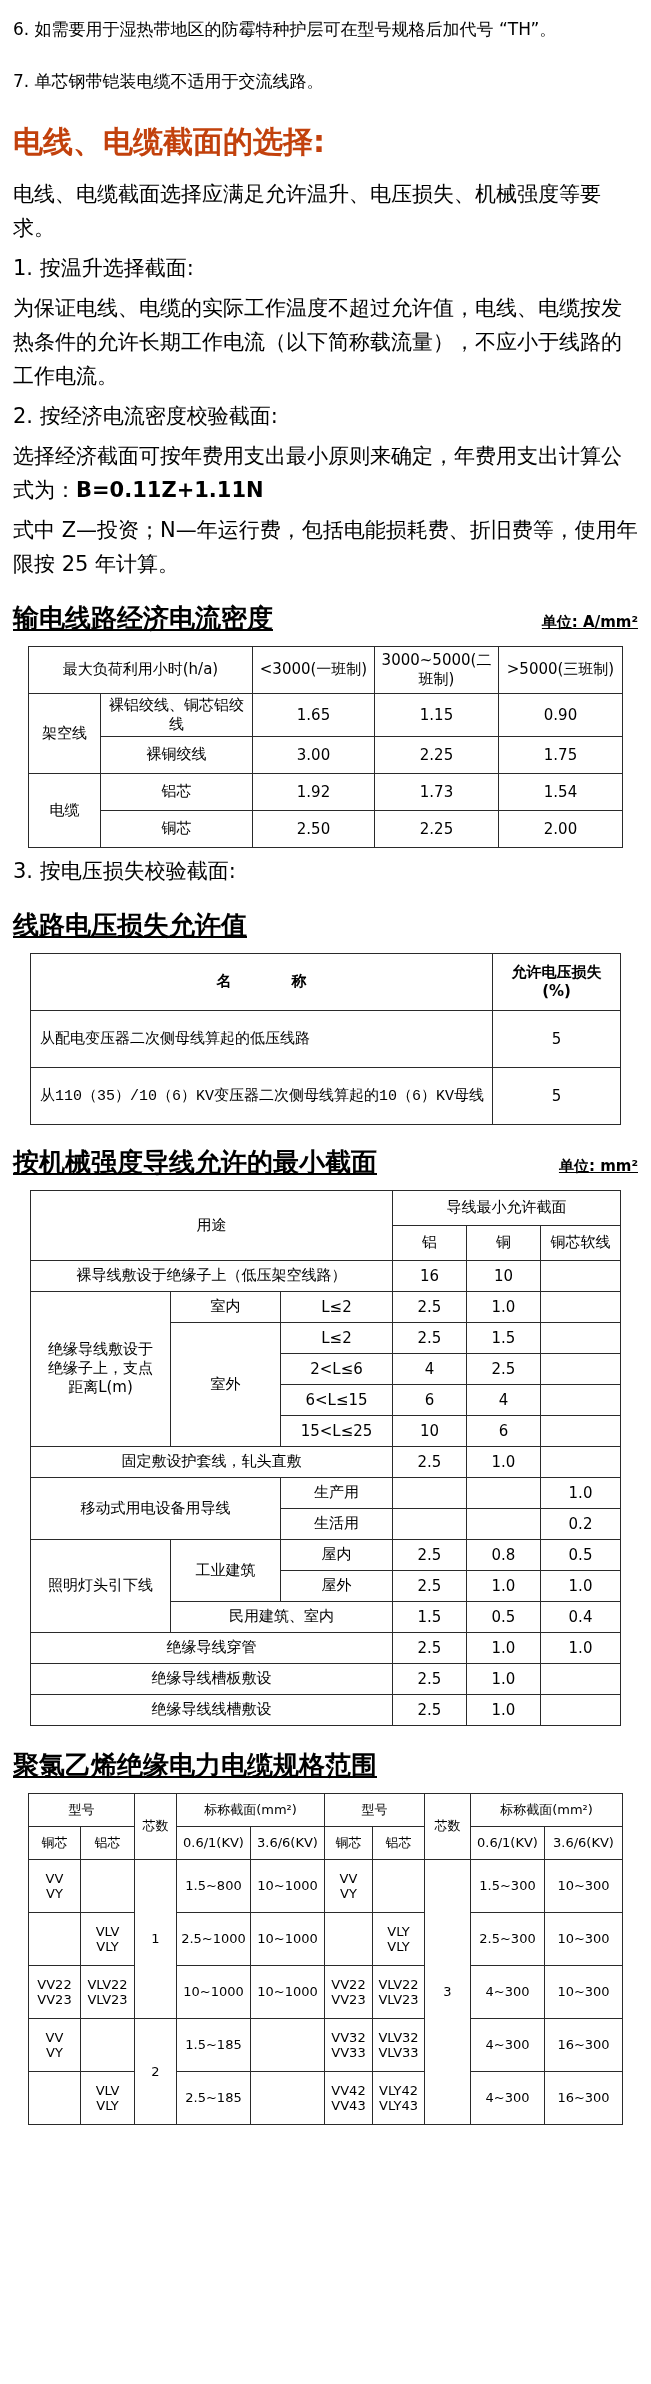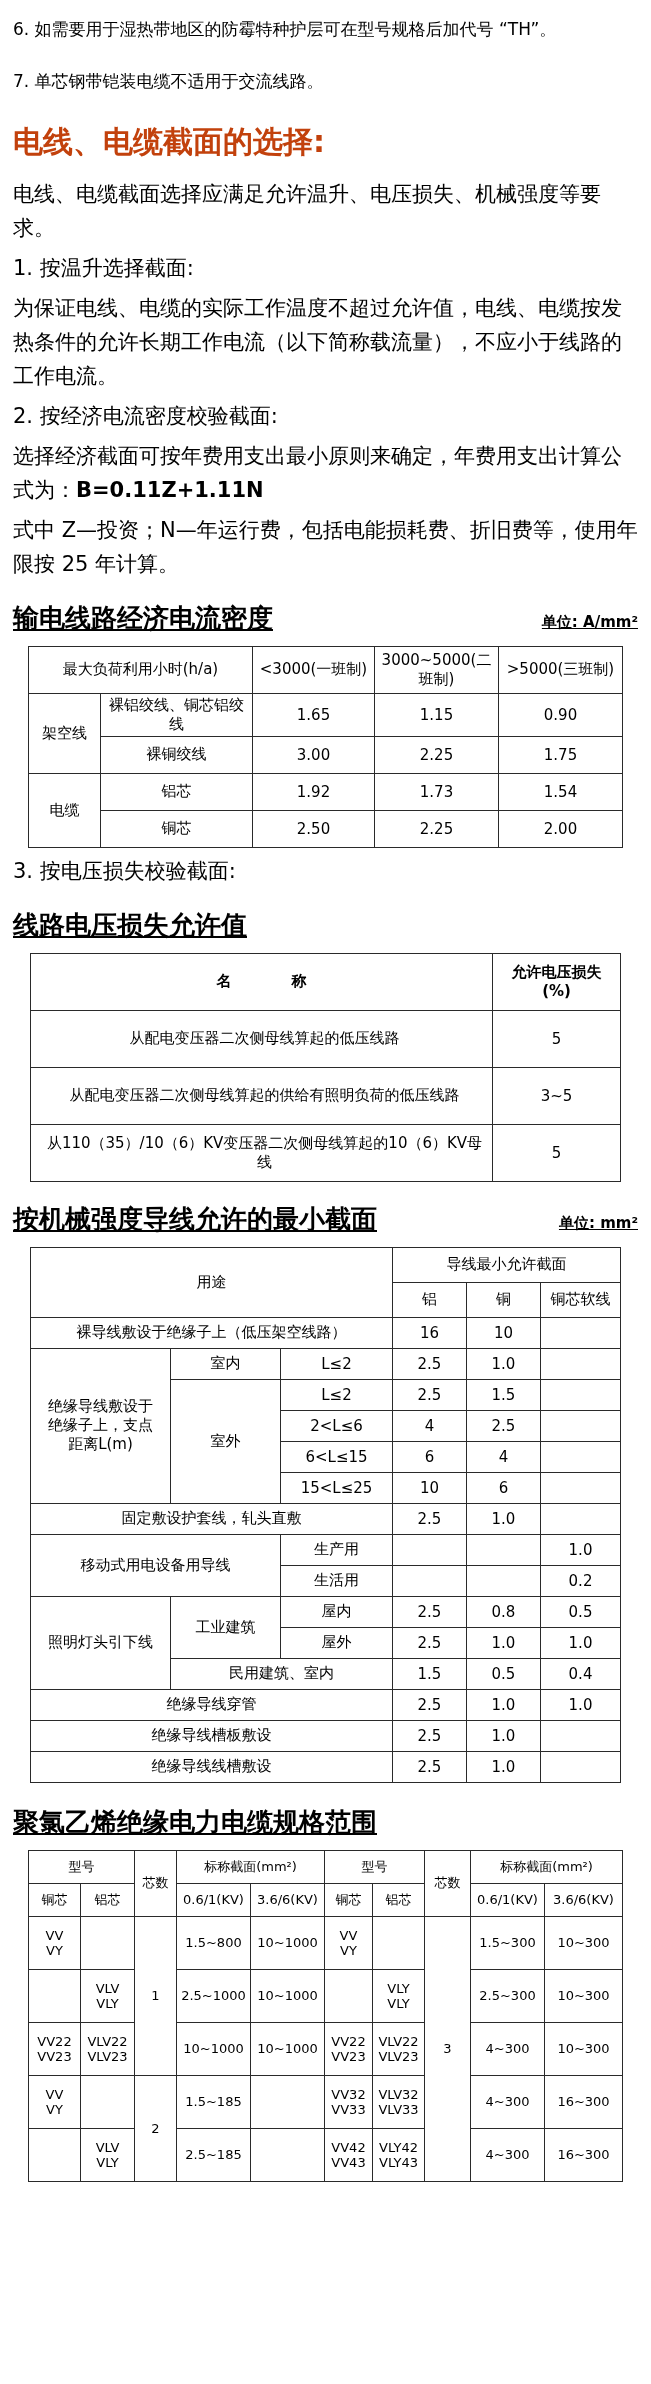--- a/index.html
+++ b/index.html
@@ -18,21 +18,21 @@
   .t-economic td{height:32px;}
   .t-voltage{width:590px;font-size:15px;}
   .t-voltage th{height:52px;font-weight:bold;}
   .t-voltage td{height:52px;}
   .t-mech{width:590px;font-size:15px;}
   .t-mech th{height:30px;}
   .t-mech td{height:26px;}
   .t-range{width:594px;font-size:13px;}
   .t-range th{height:28px;}
   .t-range td{height:48px;}
-  .cell-left{text-align:center;padding-left:9px;}
+  .cell-left{text-align:left;padding-left:9px;font-family:Liberation Mono, monospace;}
   .pre{white-space:pre-line;}
 </style>
 </head>
 <body>
 
 <div class="page">
 
   <p class="note">6. 如需要用于湿热带地区的防霉特种护层可在型号规格后加代号 “TH”。</p>
   <p class="note">7. 单芯钢带铠装电缆不适用于交流线路。</p>
 
@@ -108,24 +108,20 @@
     <tbody>
         <tr>
       <th>名　　　　称</th>
       <th>允许电压损失 (%)</th>
     </tr>
     <tr>
       <td class="cell-left">从配电变压器二次侧母线算起的低压线路</td>
       <td>5</td>
     </tr>
     <tr>
-      <td class="cell-left">从配电变压器二次侧母线算起的供给有照明负荷的低压线路</td>
-      <td>3~5</td>
-    </tr>
-    <tr>
       <td class="cell-left">从110（35）/10（6）KV变压器二次侧母线算起的10（6）KV母线</td>
       <td>5</td>
     </tr>
   </tbody>
     </table>
 
   <div class="table-title">
     <span>按机械强度导线允许的最小截面</span>
     <span class="unit">单位: mm²</span>
   </div>

